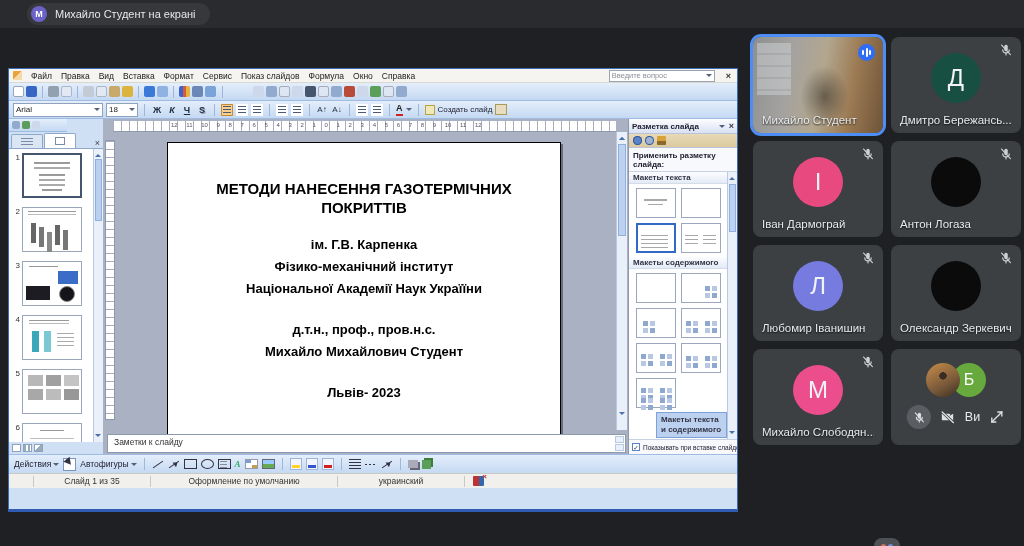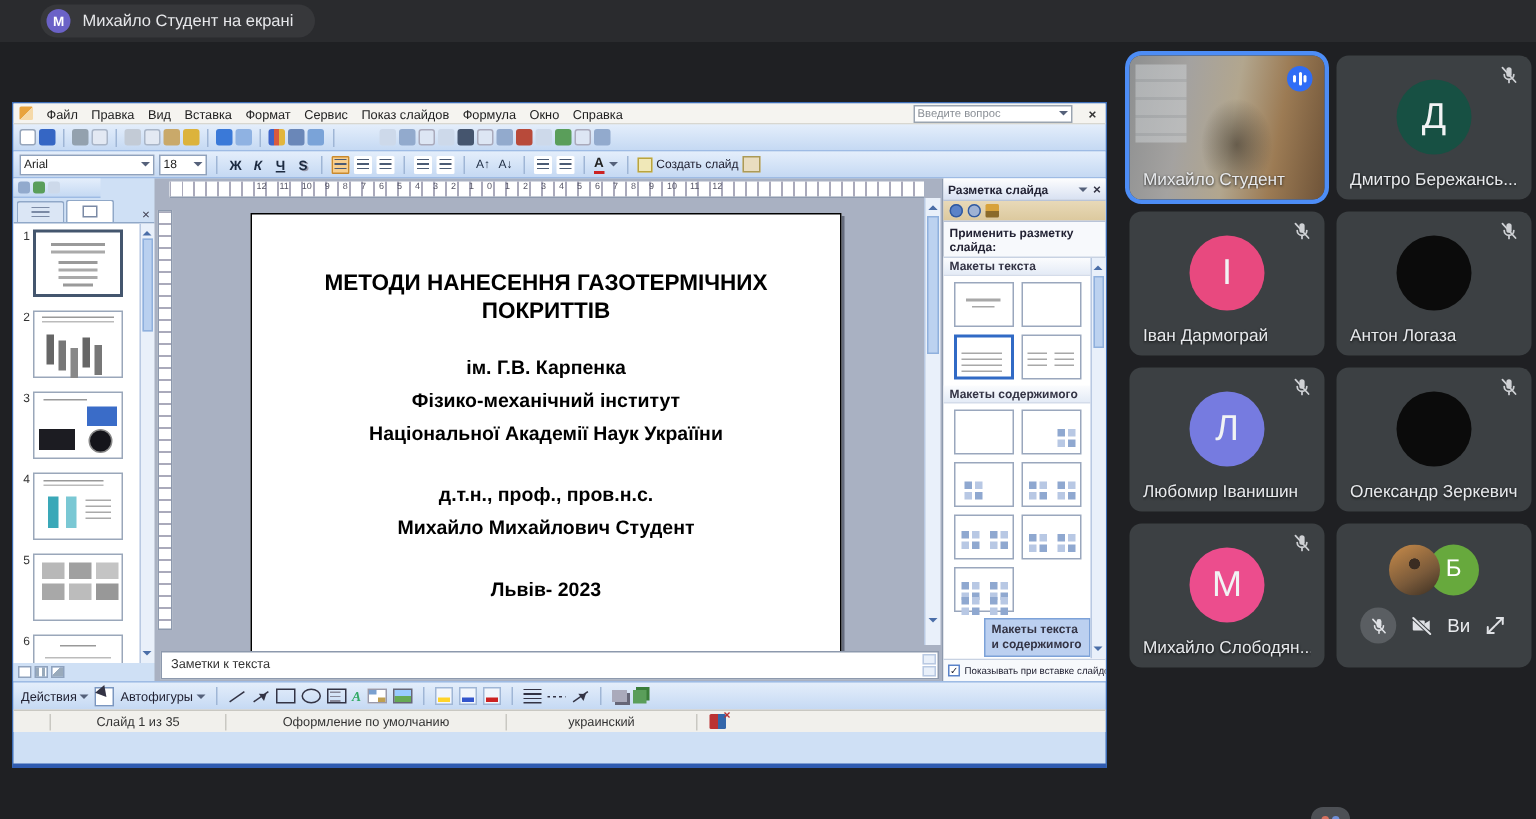--- a/index.html
+++ b/index.html
@@ -450,21 +450,21 @@
             </div>
           </div>
           <div class="cscroll">
             <span class="arr up"></span>
             <span class="thm"></span>
             <span class="arr up dbl1"></span>
             <span class="arr dn dbl2"></span>
           </div>
         </div>
         <div class="notes">
-          <span>Заметки к текста</span>
+          <span>Заметки к слайду</span>
           <span class="ar t"></span>
           <span class="ar b"></span>
         </div>
       </div>
 
       <div class="taskpane">
         <div class="tp-head">
           <span>Разметка слайда</span>
           <span class="tri-d"></span>
           <span class="tp-x">×</span>

